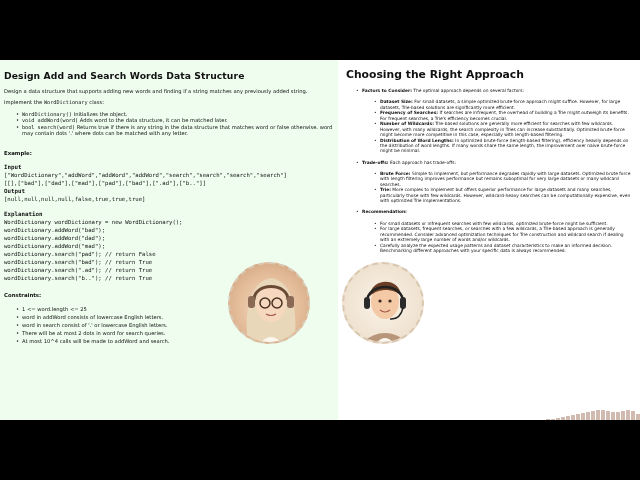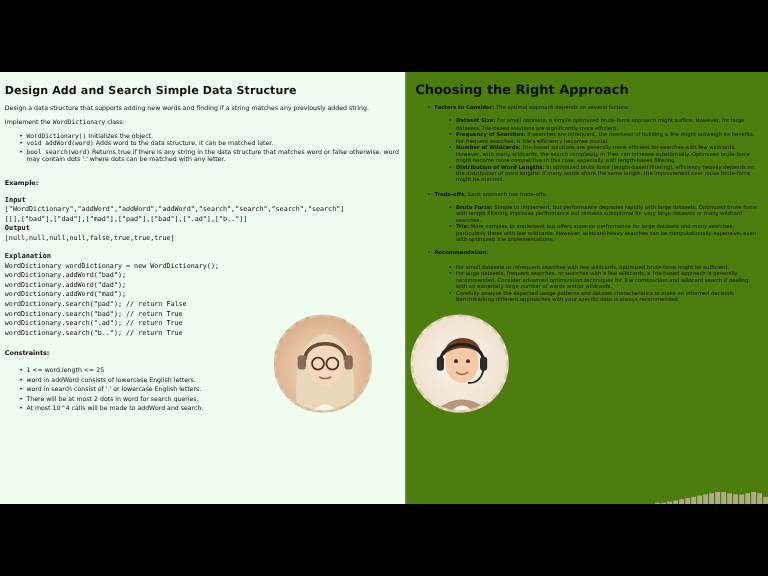--- a/index.html
+++ b/index.html
@@ -1,20 +1,20 @@
 <!DOCTYPE html>
 <html><head>
 <meta charset="utf-8">
 <style>
   * { box-sizing: border-box; margin: 0; padding: 0; }
   html, body { width: 640px; height: 480px; background: #000; overflow: hidden; }
   body { font-family: "DejaVu Sans", sans-serif; color: #111; position: relative; }
   .frame { position: absolute; left: 0; top: 60px; width: 640px; height: 360px; display: flex; }
   .left { width: 338px; height: 360px; background: #effdef; position: relative; padding: 10px 4px 0 4px; }
-  .right { width: 302px; height: 360px; background: #4d7c0f; position: relative; padding: 8px 6px 0 8px; }
+  .right { width: 302px; height: 360px; background: #ffffff; position: relative; padding: 8px 6px 0 8px; }
   h1.title { font-size: 9.2px; font-weight: bold; letter-spacing: 0.1px; margin-bottom: 7px; }
   h2.rtitle { font-size: 10.8px; font-weight: bold; margin-bottom: 7px; }
   p.desc { font-size: 5.2px; line-height: 6.4px; margin-bottom: 5px; }
   .mono { font-family: "DejaVu Sans Mono", monospace; }
   ul.api { list-style: none; margin-left: 12px; margin-bottom: 14px; }
   ul.api li { font-size: 5.2px; line-height: 6.4px; position: relative; padding-left: 6px; }
   ul.api li::before { content: "•"; position: absolute; left: 0; }
   .sec-label { font-size: 5.4px; font-weight: bold; margin-bottom: 7px; }
   pre.code { font-family: "DejaVu Sans Mono", monospace; font-size: 5.6px; line-height: 8px; white-space: pre; }
   .code-h { font-family: "DejaVu Sans Mono", monospace; font-size: 5.8px; line-height: 8px; font-weight: bold; }
@@ -33,21 +33,21 @@
   .avatar-f { left: 228px; top: 262px; background: radial-gradient(circle at 50% 55%, #f3dcc3 0%, #e2b996 60%, #c79a75 100%); }
   .avatar-m { left: 342px; top: 262px; background: radial-gradient(circle at 50% 50%, #fbf4ea 0%, #efe2d0 70%, #e0cdb4 100%); }
   .wave { position: absolute; right: 0; bottom: 0; display: flex; align-items: flex-end; height: 14px; gap: 1px; }
   .wave span { width: 4px; background: #c9aea1; opacity: 0.85; }
 </style>
 </head>
 <body>
 
 <div class="frame">
   <div class="left">
-    <h1 class="title">Design Add and Search Simple Data Structure</h1>
+    <h1 class="title">Design Add and Search Words Data Structure</h1>
     <p class="desc">Design a data structure that supports adding new words and finding if a string matches any previously added string.</p>
     <p class="desc"><span>Implement the </span><span class="mono">WordDictionary</span><span> class:</span></p>
     <ul class="api">
       <li><span class="mono">WordDictionary()</span><span> Initializes the object.</span></li>
       <li><span class="mono">void addWord(word)</span><span> Adds word to the data structure, it can be matched later.</span></li>
       <li><span class="mono">bool search(word)</span><span> Returns true if there is any string in the data structure that matches word or false otherwise. word may contain dots '.' where dots can be matched with any letter.</span></li>
     </ul>
     <div class="sec-label">Example:</div>
     <div class="block">
       <div class="code-h">Input</div>

